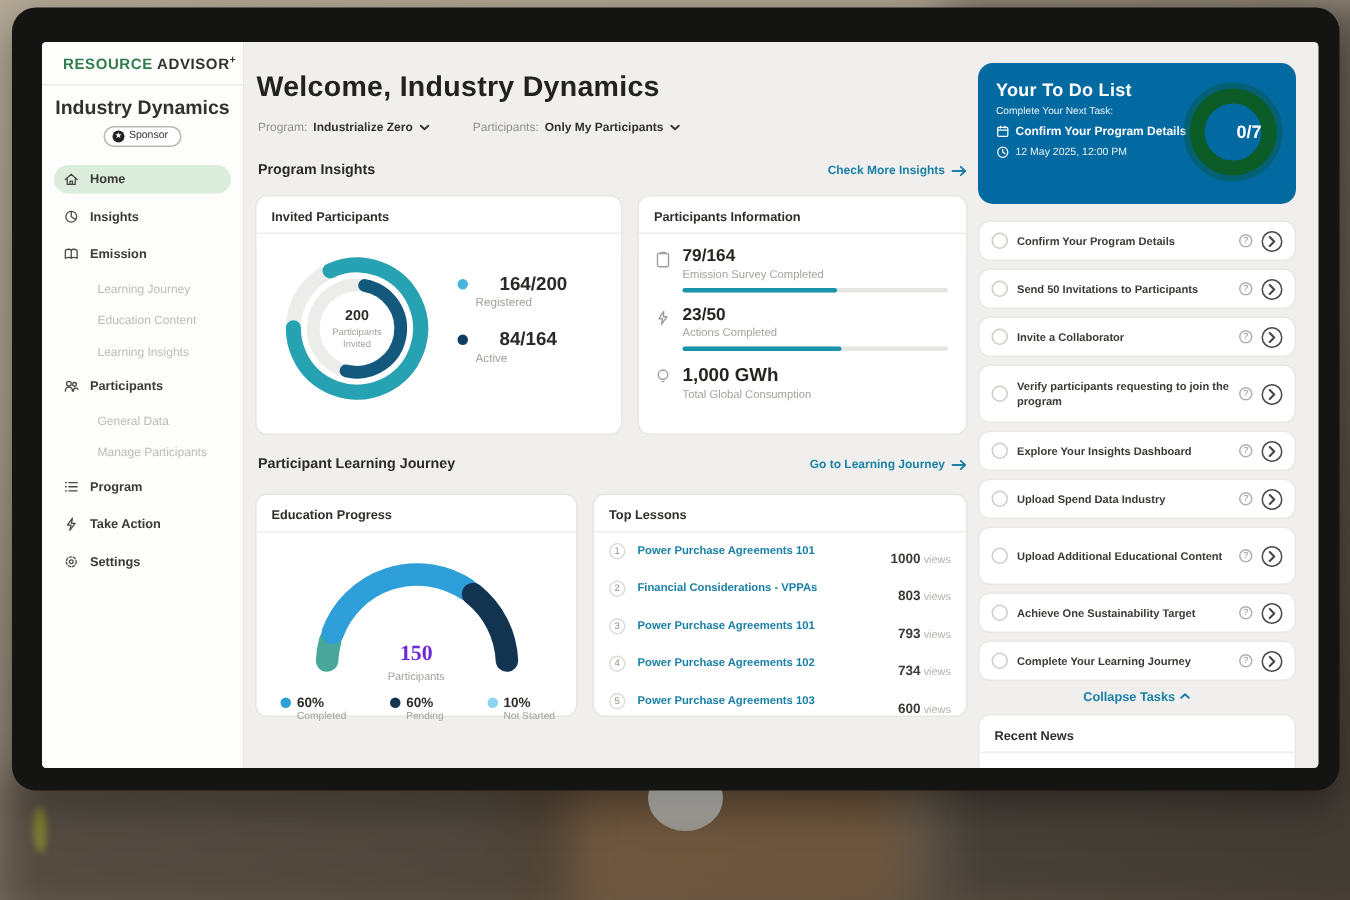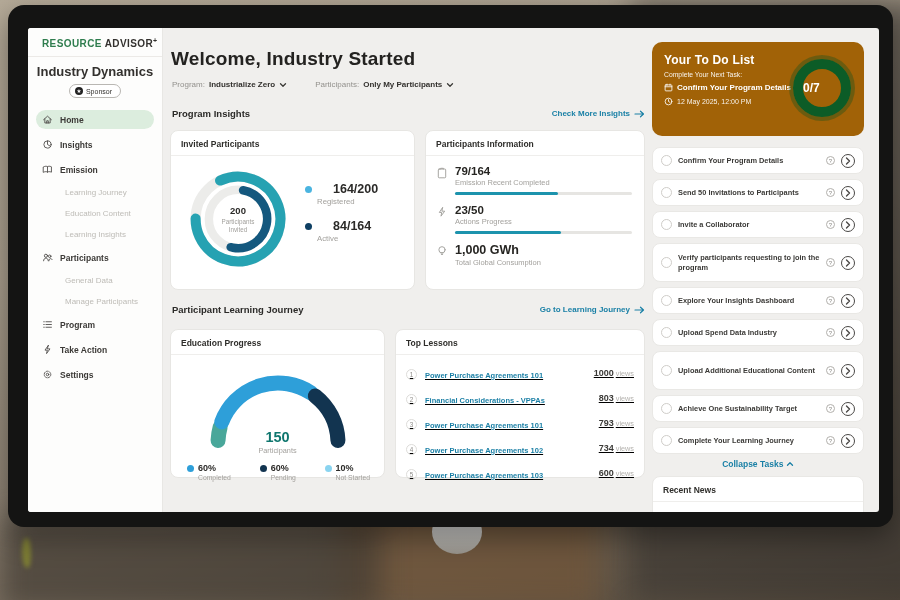--- a/index.html
+++ b/index.html
@@ -72,45 +72,45 @@
   .stat-body { flex:1; }
   .stat-v { font-size:11.5px; font-weight:bold; color:#262522; }
   .stat-v.big { font-size:12.5px; }
   .stat-l { font-size:7.5px; color:#a3a19d; margin-top:1px; }
   .bar { margin-top:5px; height:3px; background:#e6e5e2; border-radius:2px; }
   .bar-fill { height:3px; border-radius:2px; background:#1c93ad; }
 
   
   .gauge-box { position:relative; width:160px; height:92px; margin:8px auto 0; }
   .gauge-center { position:absolute; left:0; right:0; bottom:0; text-align:center; }
-  .gauge-center .v { font-size:14.5px; font-weight:bold; color:#0f766e; }
+  .gauge-center .v { font-size:14.5px; font-weight:bold; color:#6d28d9;font-family:Liberation Serif, serif; }
   .gauge-center .l { font-size:7.3px; color:#a3a19d; margin-top:1px; }
   .glegend { display:flex; justify-content:space-between; padding:8px 14px 0 16px;align-items:flex-end; }
   .glegend-item .top { display:flex; align-items:center; gap:4px; }
   .glegend-item .v { font-size:9px; font-weight:bold; color:#2b2a28; }
   .glegend-item .l { font-size:6.8px; color:#a3a19d; margin-left:11px; margin-top:1px; }
 
   
-  .lesson-row { display:flex; align-items:flex-end; gap:8px; padding:7px 10px 0 10px;text-decoration:underline; }
+  .lesson-row { display:flex; align-items:flex-start; gap:8px; padding:7px 10px 0 10px; }
   .rank { width:11px; height:11px; border:1px solid #dddcd9; border-radius:50%; font-size:6.3px; color:#8d8b87; display:flex; align-items:center; justify-content:center; flex:0 0 11px; }
   .lesson-title { flex:1; font-size:7.5px; font-weight:bold; color:#1a7fa5; cursor:pointer; }
   .lesson-views { font-size:9px; font-weight:bold; color:#3b3a37;margin-left:24px; }
   .lesson-vl { font-size:7.3px; color:#b4b2ae; margin-left:2px; }
 
   
   .rightcol { position:absolute; left:624px; top:0; width:212px; height:100%; }
-  .todo-head { position:absolute; left:0; top:14px; width:100%; height:94px; background:#a16207; border-radius:10px; color:#fff; padding:11px 12px; }
+  .todo-head { position:absolute; left:0; top:14px; width:100%; height:94px; background:#0369a1; border-radius:10px; color:#fff; padding:11px 12px; }
   .todo-title { font-size:12px; font-weight:bold; letter-spacing:.2px; }
   .todo-sub { font-size:6.8px; margin-top:4px; opacity:.92; }
   .todo-line { display:flex; align-items:center; gap:4px; margin-top:5px; }
   .todo-next { font-size:8px; font-weight:bold; }
   .todo-due { font-size:7px; opacity:.92; }
   .wicon { width:9px; height:9px; flex:0 0 9px; }
   .wicon path, .wicon circle, .wicon rect { stroke:#fff; stroke-width:1.1; fill:none; stroke-linecap:round; }
-  .todo-ring { position:absolute; right:13px; top:17px; width:58px; height:58px; border-radius:50%; border:10px solid #0c5c27; box-shadow:0 0 0 4px rgba(10,80,32,.35); display:flex; align-items:center; justify-content:flex-start; }
+  .todo-ring { position:absolute; right:13px; top:17px; width:58px; height:58px; border-radius:50%; border:10px solid #0c5c27; box-shadow:0 0 0 4px rgba(10,80,32,.35); display:flex; align-items:center; justify-content:flex-end; }
   .todo-ring span { font-size:12px; font-weight:bold; color:#fff; }
 
   .task { position:absolute; left:0; width:100%; background:#fff; border:1px solid #e9e8e5; border-radius:8px; display:flex; align-items:center; gap:6px; padding:0 8px; cursor:pointer; }
   .task.h1x { height:27px; } .task.h2x { height:39px; }
   .chk { width:11px; height:11px; border:1.3px solid #cfcdc9; border-radius:50%; flex:0 0 11px; }
   .task-lbl { flex:1; font-size:7.4px; font-weight:bold; color:#3b3a37; line-height:1.3; }
   .qicon { width:9px; height:9px; border:1px solid #b2b0ac; border-radius:50%; color:#8d8b87; font-size:6px; display:flex; align-items:center; justify-content:center; flex:0 0 9px; }
   .go { width:14px; height:14px; border:1.3px solid #4a4846; border-radius:50%; display:flex; align-items:center; justify-content:center; flex:0 0 14px; }
   .go svg path { stroke:#4a4846; stroke-width:1.4; fill:none; stroke-linecap:round; stroke-linejoin:round; }
   .collapse { position:absolute; left:0; top:431px; width:100%; text-align:center; font-size:8.5px; font-weight:bold; color:#1a80a6; cursor:pointer; }
@@ -192,21 +192,21 @@
         <svg class="nicon" viewBox="0 0 14 14">
               <circle cx="7" cy="7" r="4.2" stroke-dasharray="2 1.5"></circle>
               <circle cx="7" cy="7" r="1.6"></circle>
             </svg>
         <span class="lbl">Settings</span>
       </div>
     </div>
   </div>
 
   <div class="main">
-    <div class="page-title">Welcome, Industry Started</div>
+    <div class="page-title">Welcome, Industry Dynamics</div>
 
     <div class="filters">
       <div class="filter">
         <span class="flabel">Program:</span>
         <span class="fvalue">Industrialize Zero</span>
         <svg class="chev" viewBox="0 0 8 8">
               <path d="M1.5 2.8 L4 5.2 L6.5 2.8"></path>
             </svg>
       </div>
       <div class="filter">
@@ -264,33 +264,33 @@
 
     <div class="card card-pinfo">
       <div class="card-title">Participants Information</div>
       <div class="stat-row">
         <svg class="sicon" viewBox="0 0 13 13">
               <rect x="2.5" y="2.2" width="8" height="9.5" rx="1"></rect>
               <path d="M5 2.2 V1.4 H8 V2.2"></path>
             </svg>
         <div class="stat-body">
           <div class="stat-v">79/164</div>
-          <div class="stat-l">Emission Recent Completed</div>
+          <div class="stat-l">Emission Survey Completed</div>
           <div class="bar">
                 <div class="bar-fill" style="width: 58%;"></div>
               </div>
         </div>
       </div>
       <div class="stat-row">
         <svg class="sicon" viewBox="0 0 13 13">
               <path d="M7 1.8 L3.6 7 H6.2 L5.4 11 L9.4 5.6 H6.8 Z"></path>
             </svg>
         <div class="stat-body">
           <div class="stat-v">23/50</div>
-          <div class="stat-l">Actions Progress</div>
+          <div class="stat-l">Actions Completed</div>
           <div class="bar">
                 <div class="bar-fill" style="width: 60%;"></div>
               </div>
         </div>
       </div>
       <div class="stat-row">
         <svg class="sicon" viewBox="0 0 13 13">
               <circle cx="6.5" cy="5.2" r="3.4"></circle>
               <path d="M5.4 8.6 H7.6 M5.8 10.2 H7.2"></path>
             </svg>

